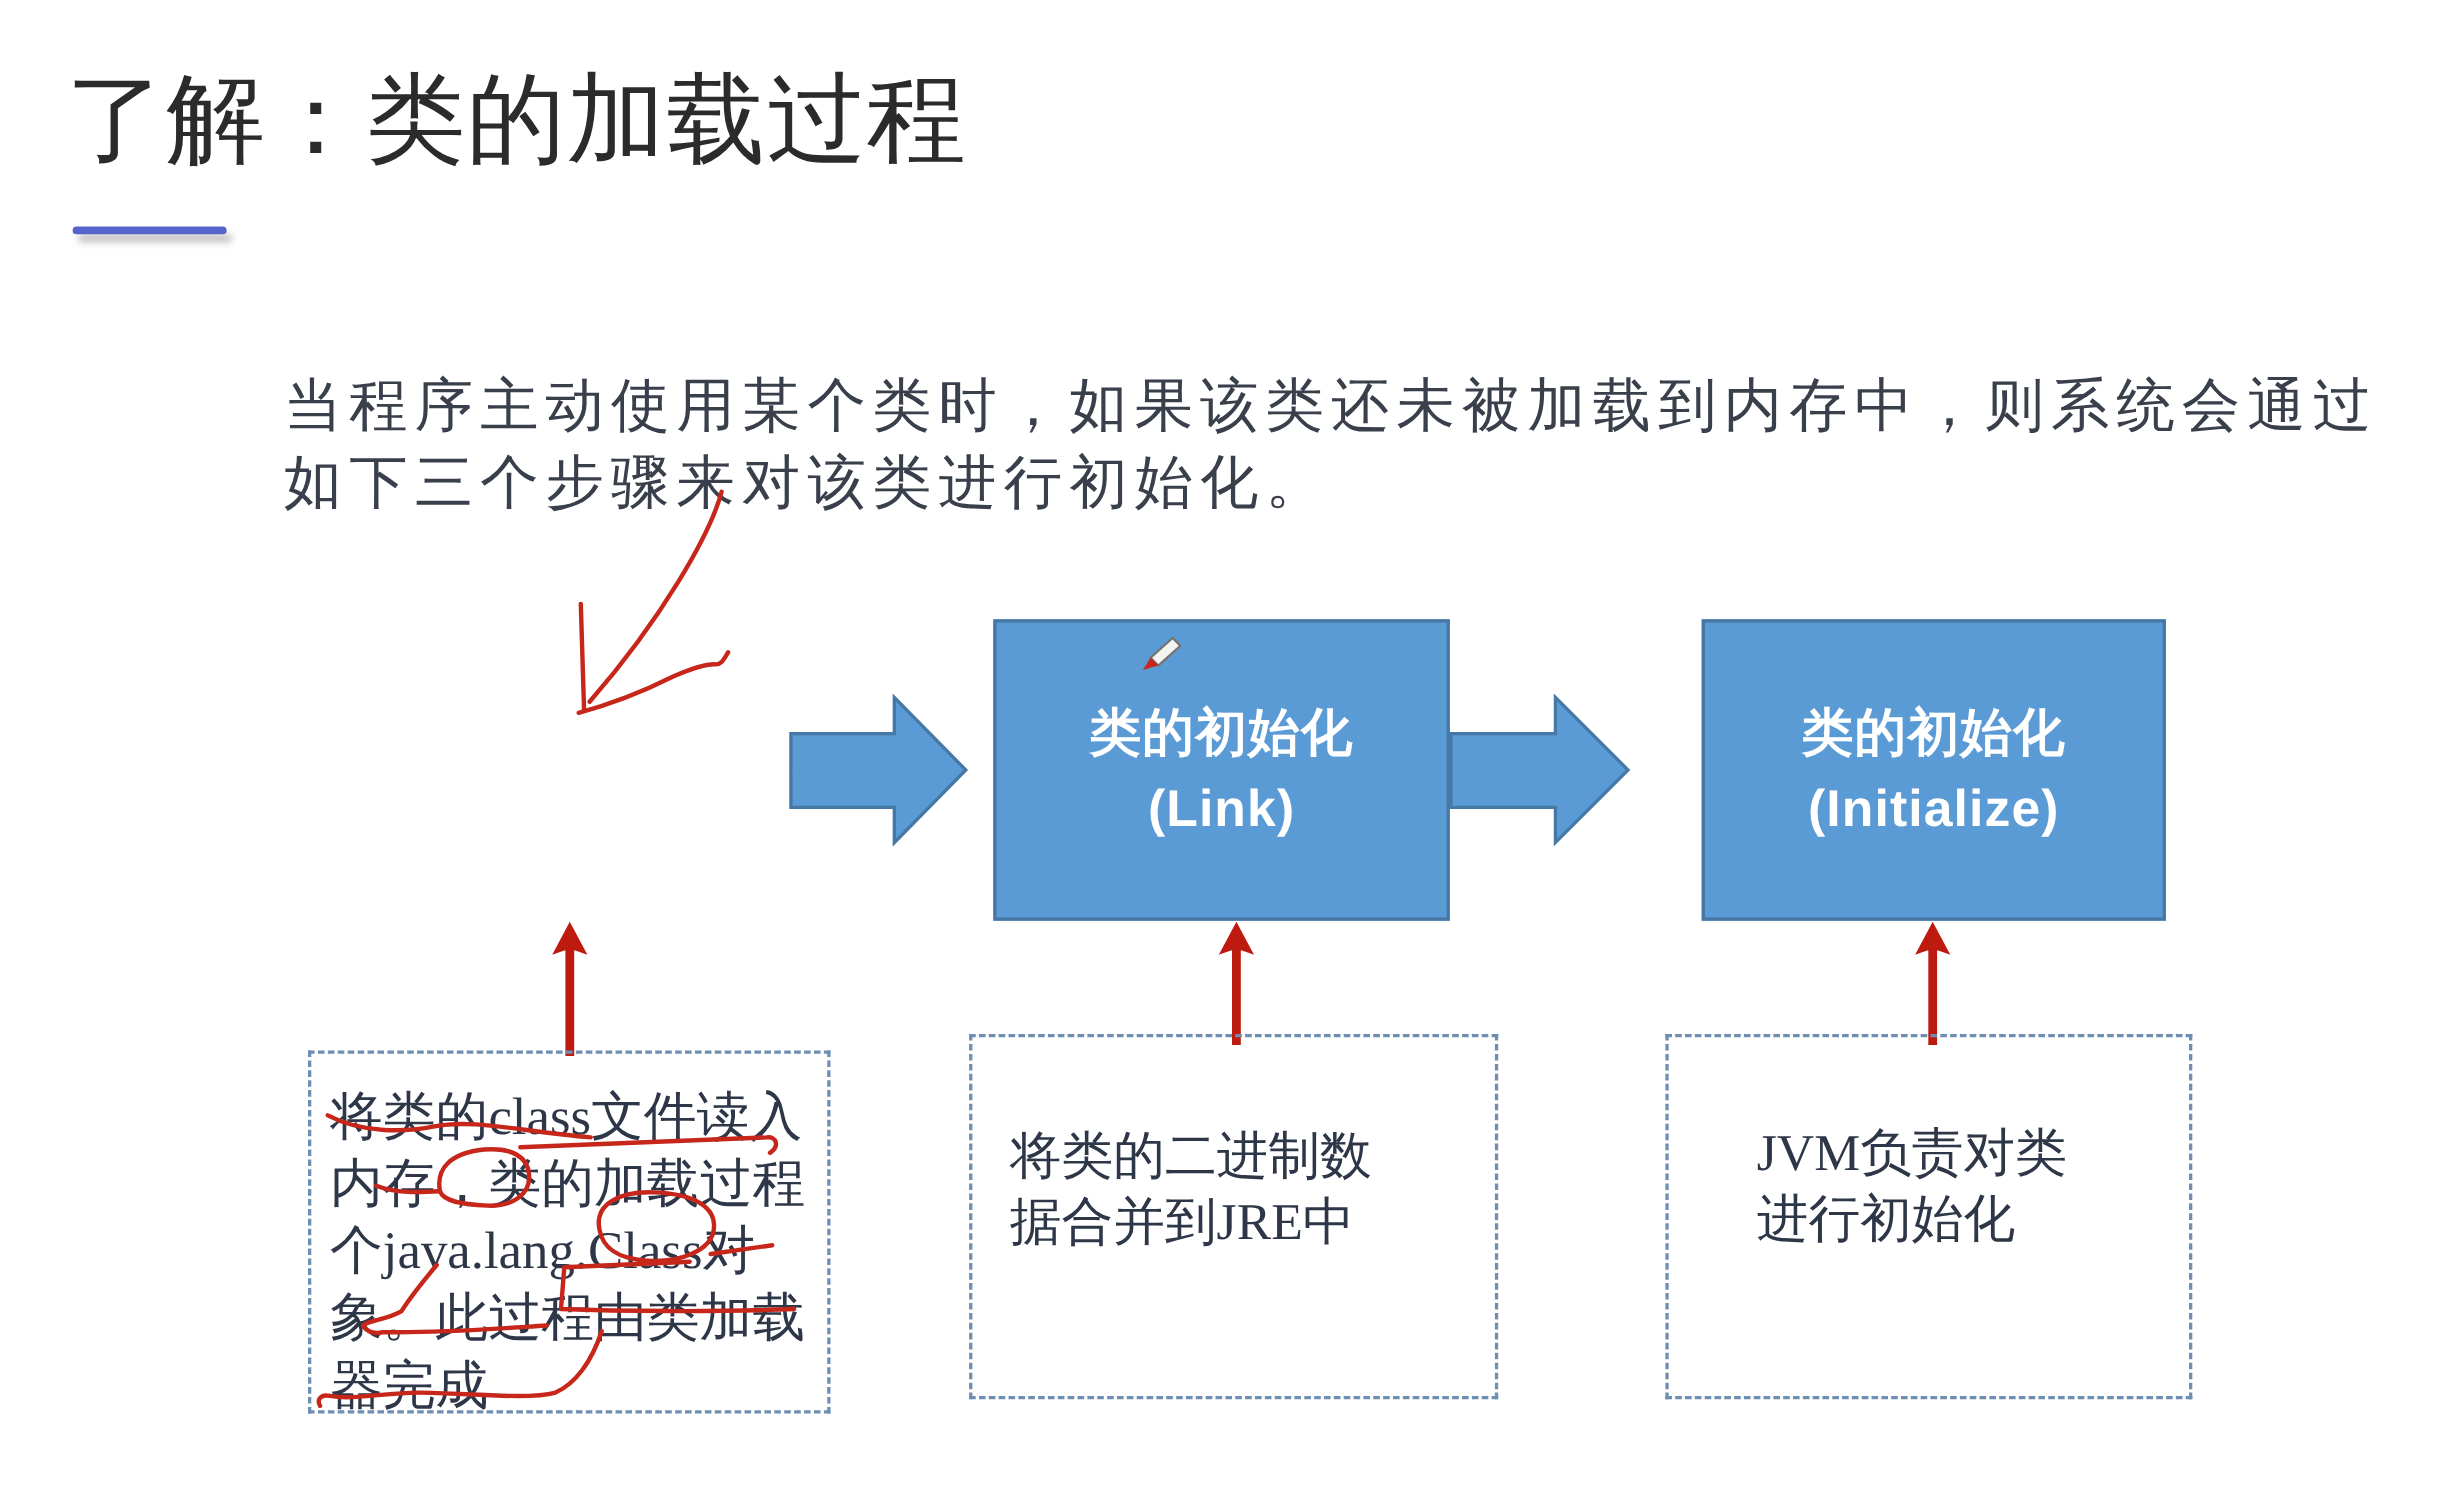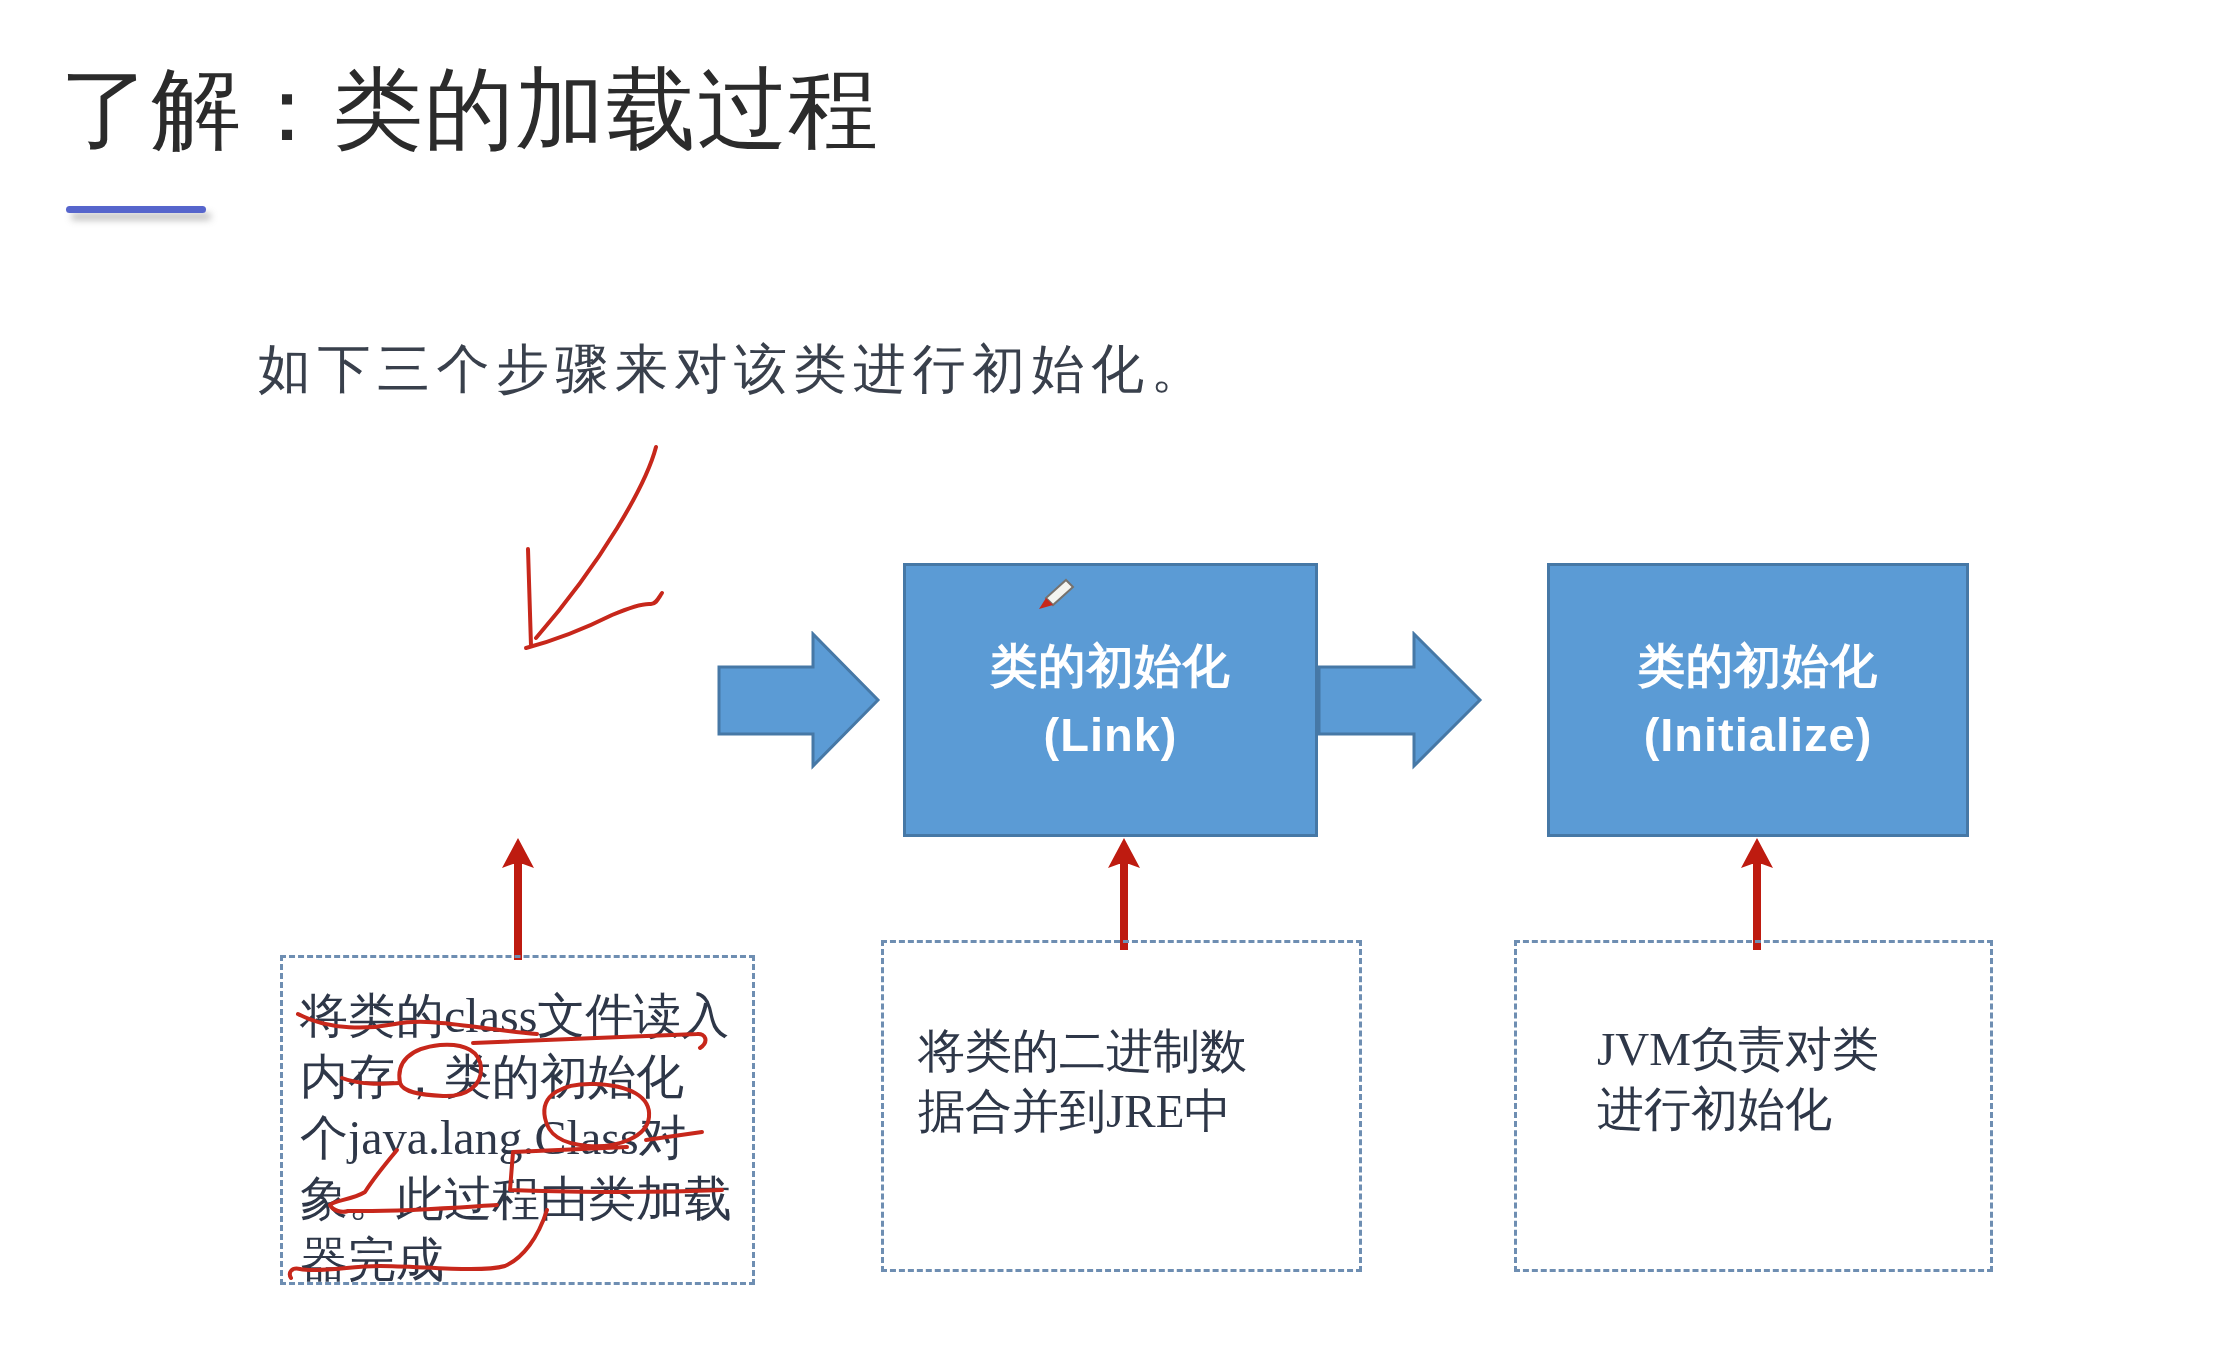--- a/index.html
+++ b/index.html
@@ -66,20 +66,21 @@
 </style>
 </head>
 <body>
 
 <div class="stage">
 
   <h1 class="page-title">了解：类的加载过程</h1>
   <div class="title-underline"></div>
 
   <div class="intro">
+    <span class="intro-line">当程序主动使用某个类时，如果该类还未被加载到内存中，则系统会通过</span>
     <span class="intro-line">如下三个步骤来对该类进行初始化。</span>
   </div>
 
   <div class="step-box sb2">
     <span>类的初始化</span>
     <span>(Link)</span>
   </div>
   <div class="step-box sb3">
     <span>类的初始化</span>
     <span>(Initialize)</span>
@@ -100,21 +101,21 @@
     <polygon class="red-arrow-shape" points="18,0 34,30 23,26 13,26 2,30"></polygon>
     <rect class="red-arrow-shape" x="14" y="24" width="8" height="88"></rect>
   </svg>
   <svg class="red-arrow ra3" width="36" height="112" viewBox="0 0 36 112">
     <polygon class="red-arrow-shape" points="18,0 34,30 23,26 13,26 2,30"></polygon>
     <rect class="red-arrow-shape" x="14" y="24" width="8" height="88"></rect>
   </svg>
 
   <div class="note-box nb1">
     <span class="note-line">将类的class文件读入</span>
-    <span class="note-line">内存，类的初始化</span>
+    <span class="note-line">内存，类的加载过程</span>
     <span class="note-line">个java.lang.Class对</span>
     <span class="note-line">象。此过程由类加载</span>
     <span class="note-line">器完成</span>
   </div>
   <div class="note-box nb2">
     <span class="note-line">将类的二进制数</span>
     <span class="note-line">据合并到JRE中</span>
   </div>
   <div class="note-box nb3">
     <span class="note-line">JVM负责对类</span>

